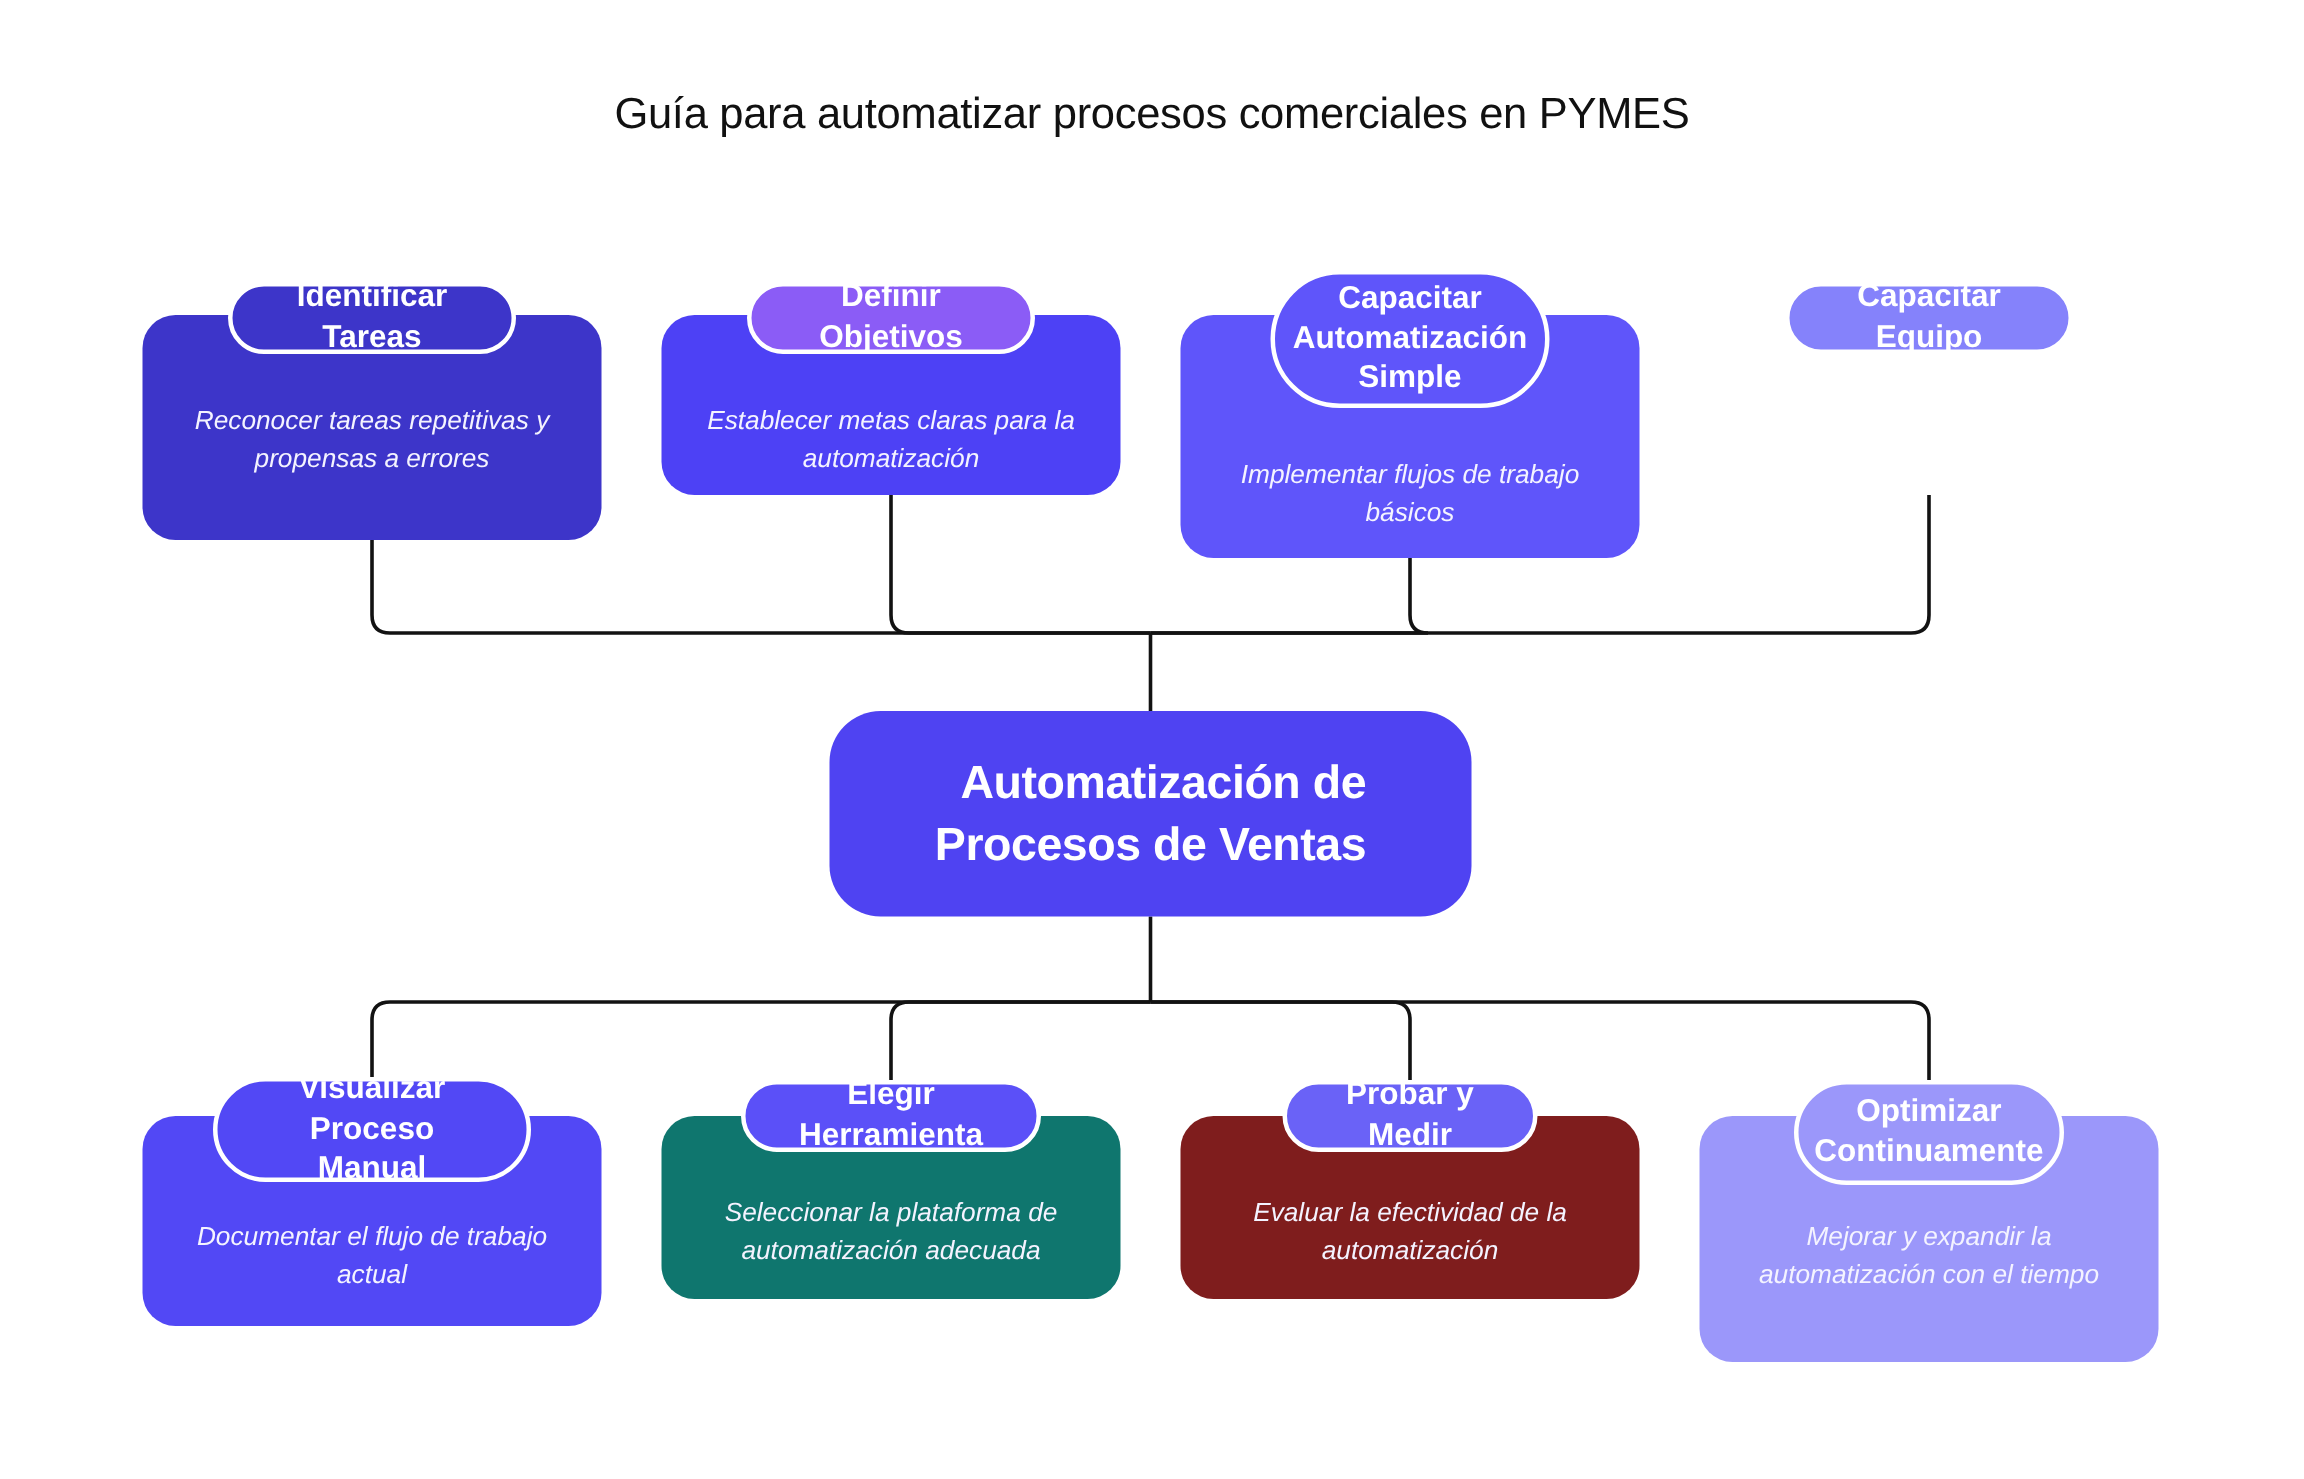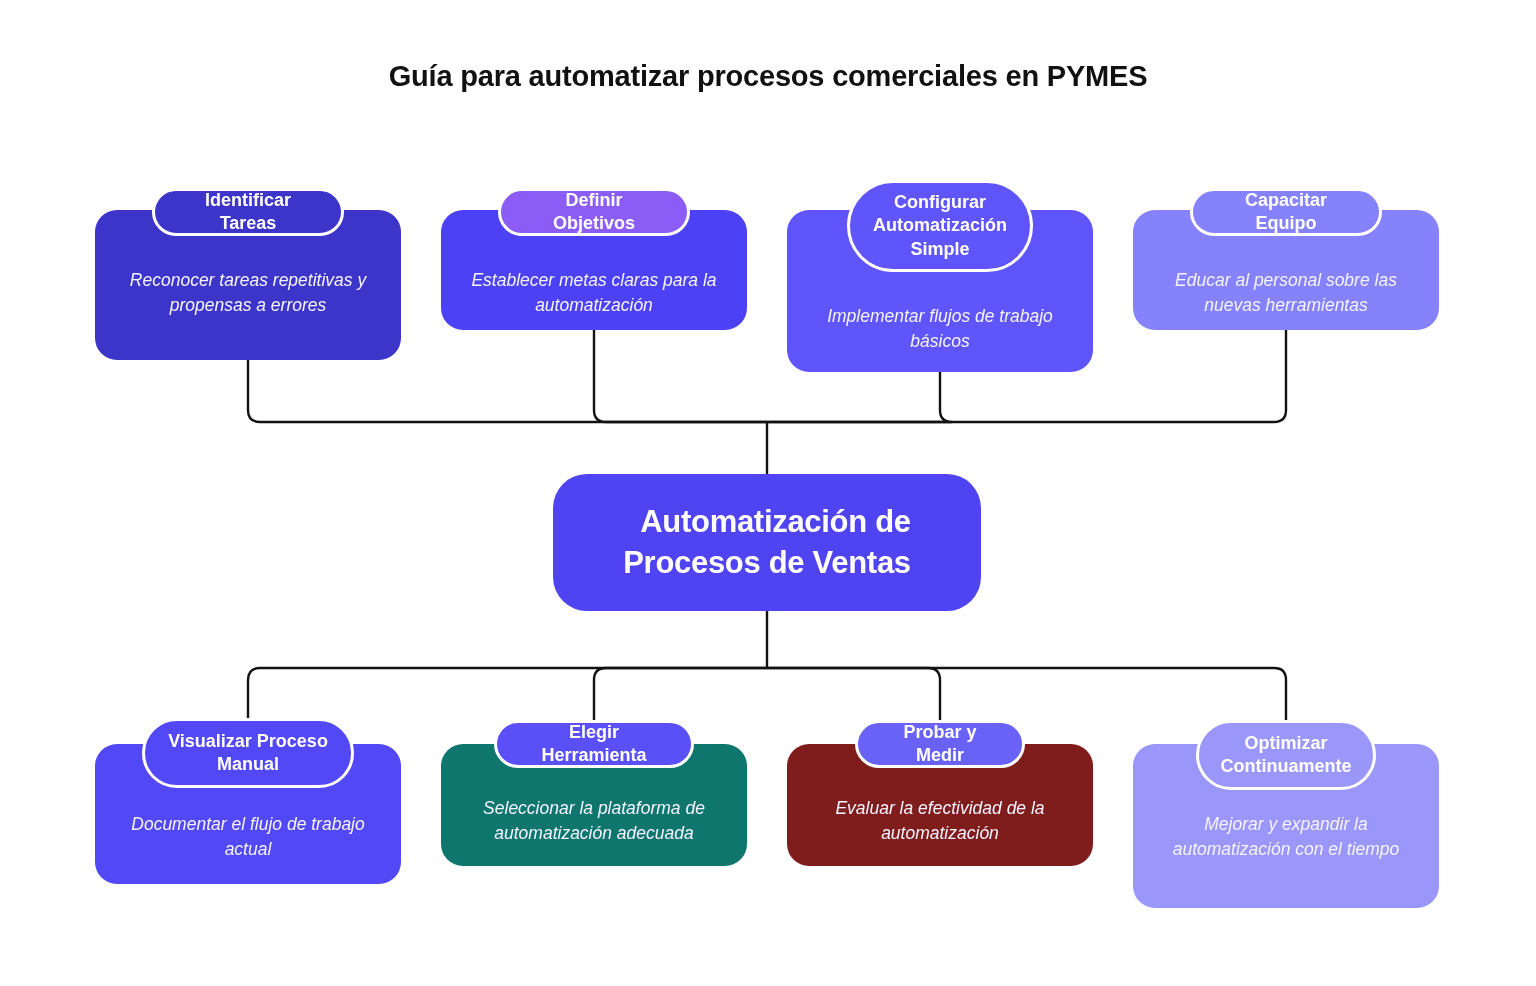--- a/index.html
+++ b/index.html
@@ -20,21 +20,21 @@
   }
 
   
   .title {
     position: absolute;
     left: 0;
     top: 58px;
     width: 1536px;
     text-align: center;
     font-size: 29px;
-    font-weight: 700;
+    font-weight: 400;
     line-height: 1.28;
     color: #111111;
     letter-spacing: -0.2px;
   }
 
   
   #connectors {
     position: absolute;
     left: 0;
     top: 0;
@@ -66,21 +66,21 @@
     color: #f4f3ff;
     padding: 0 18px;
     font-style: italic;
   }
 
   .pill {
     position: absolute;
     border-radius: 999px;
     border: 3px solid #ffffff;
     color: #ffffff;
-    font-size: 18px;
+    font-size: 21px;
     font-weight: 700;
     line-height: 1.28;
     display: flex;
     align-items: center;
     justify-content: center;
     text-align: center;
     padding: 9px 22px;
     white-space: pre-line;
     z-index: 4;
   }
@@ -140,27 +140,24 @@
   <div class="pill" style="left:152px; top:188px; width:192px; height:48px; background:#3d35c9;">Identificar Tareas</div>
 
   <div class="node" style="left:441px; top:210px; width:306px; height:120px; background:#4d41f5;">
     <div class="body" style="top:58px;">Establecer metas claras para la automatización</div>
   </div>
   <div class="pill" style="left:498px; top:188px; width:192px; height:48px; background:#8b5cf6;">Definir Objetivos</div>
 
   <div class="node" style="left:787px; top:210px; width:306px; height:162px; background:#5f55fa;">
     <div class="body" style="top:94px;">Implementar flujos de trabajo básicos</div>
   </div>
-  <div class="pill" style="left:847px; top:180px; width:186px; height:92px; background:#5f55fa;">Configurar
+  <div class="pill" style="left:847px; top:180px; width:186px; height:92px; background:#5f55fa;">Capacitar
 Automatización
 Simple</div>
 
-  <div class="node" style="left:1133px; top:210px; width:306px; height:120px; background:#8582fb;">
-    <div class="body" style="top:58px;">Educar al personal sobre las nuevas herramientas</div>
-  </div>
   <div class="pill" style="left:1190px; top:188px; width:192px; height:48px; background:#8582fb;">Capacitar Equipo</div>
 
   <div class="center-node">
     <div class="center-label">Automatización de
 Procesos de Ventas</div>
   </div>
 
   <div class="node" style="left:95px; top:744px; width:306px; height:140px; background:#5248f5;">
     <div class="body" style="top:68px;">Documentar el flujo de trabajo actual</div>
   </div>

